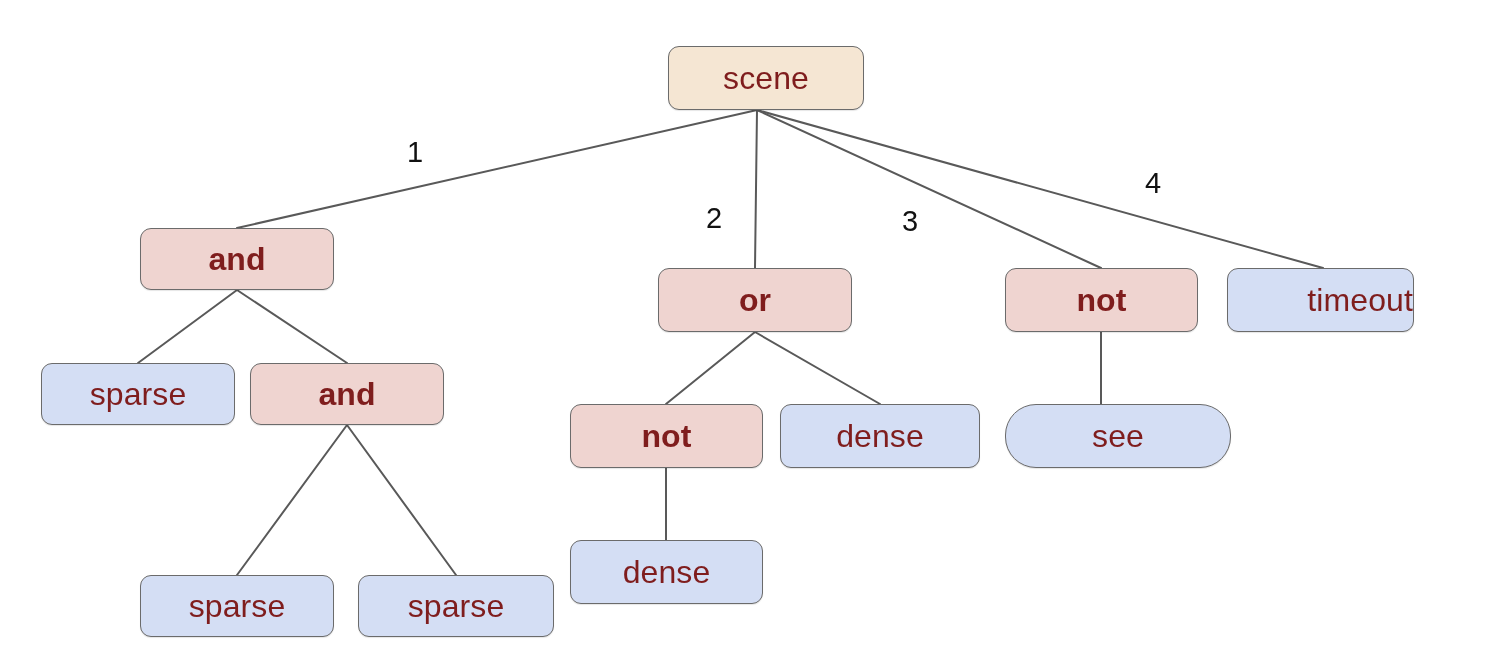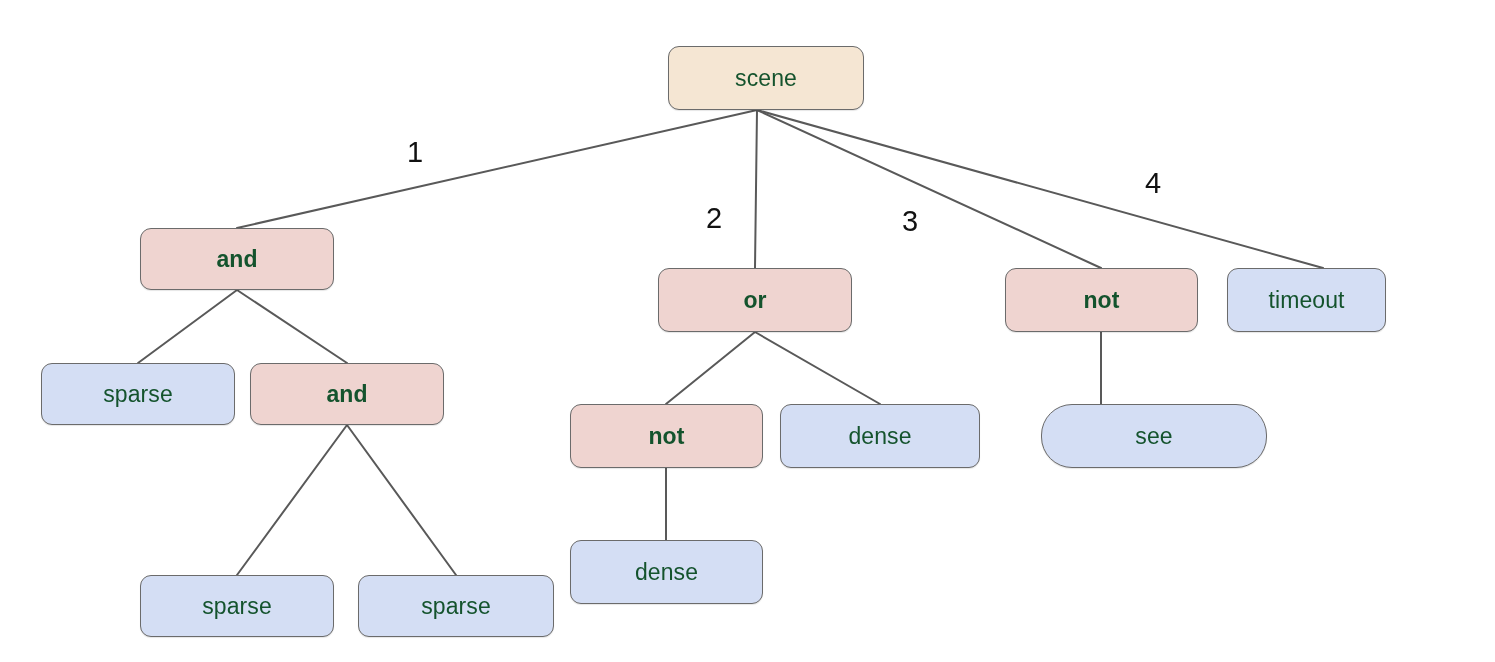--- a/index.html
+++ b/index.html
@@ -27,23 +27,23 @@
     pointer-events: none;
   }
   .node {
     position: absolute;
     box-sizing: border-box;
     border: 1.6px solid #6b6b6b;
     border-radius: 11px;
     display: flex;
     align-items: center;
     justify-content: center;
-    font-size: 23px;
+    font-size: 32px;
     line-height: 1;
-    color: #14532d;
+    color: #7f1d1d;
     letter-spacing: 0.1px;
     box-shadow: 0 1px 1px rgba(0,0,0,0.10);
     white-space: nowrap;
   }
   .node.root   { background: #f5e6d3; }
   .node.op     { background: #efd4d0; font-weight: bold; }
   .node.leaf   { background: #d4def4; }
 
   .edge-label {
     position: absolute;
@@ -78,36 +78,36 @@
       </div>
       <div class="node op" style="left: 140px; top: 228px; width: 194px; height: 62px;">
         <span>and</span>
       </div>
       <div class="node op" style="left: 658px; top: 268px; width: 194px; height: 64px; text-align: center;">
         <span>or</span>
       </div>
       <div class="node op" style="left: 1005px; top: 268px; width: 193px; height: 64px;">
         <span>not</span>
       </div>
-      <div class="node leaf" style="left: 1227px; top: 268px; width: 159px; height: 64px;">
+      <div class="node leaf" style="left: 1227px; top: 268px; width: 187px; height: 64px; justify-content: flex-end;">
         <span>timeout</span>
       </div>
       <div class="node leaf" style="left: 41px; top: 363px; width: 194px; height: 62px;">
         <span>sparse</span>
       </div>
       <div class="node op" style="left: 250px; top: 363px; width: 194px; height: 62px;">
         <span>and</span>
       </div>
       <div class="node op" style="left: 570px; top: 404px; width: 193px; height: 64px;">
         <span>not</span>
       </div>
       <div class="node leaf" style="left: 780px; top: 404px; width: 200px; height: 64px;">
         <span>dense</span>
       </div>
-      <div class="node leaf" style="left: 1041px; top: 404px; width: 226px; height: 64px; border-radius: 31px;">
+      <div class="node leaf" style="left: 1005px; top: 404px; width: 226px; height: 64px; border-radius: 31px;">
         <span>see</span>
       </div>
       <div class="node leaf" style="left: 570px; top: 540px; width: 193px; height: 64px;">
         <span>dense</span>
       </div>
       <div class="node leaf" style="left: 140px; top: 575px; width: 194px; height: 62px;">
         <span>sparse</span>
       </div>
       <div class="node leaf" style="left: 358px; top: 575px; width: 196px; height: 62px;">
         <span>sparse</span>

